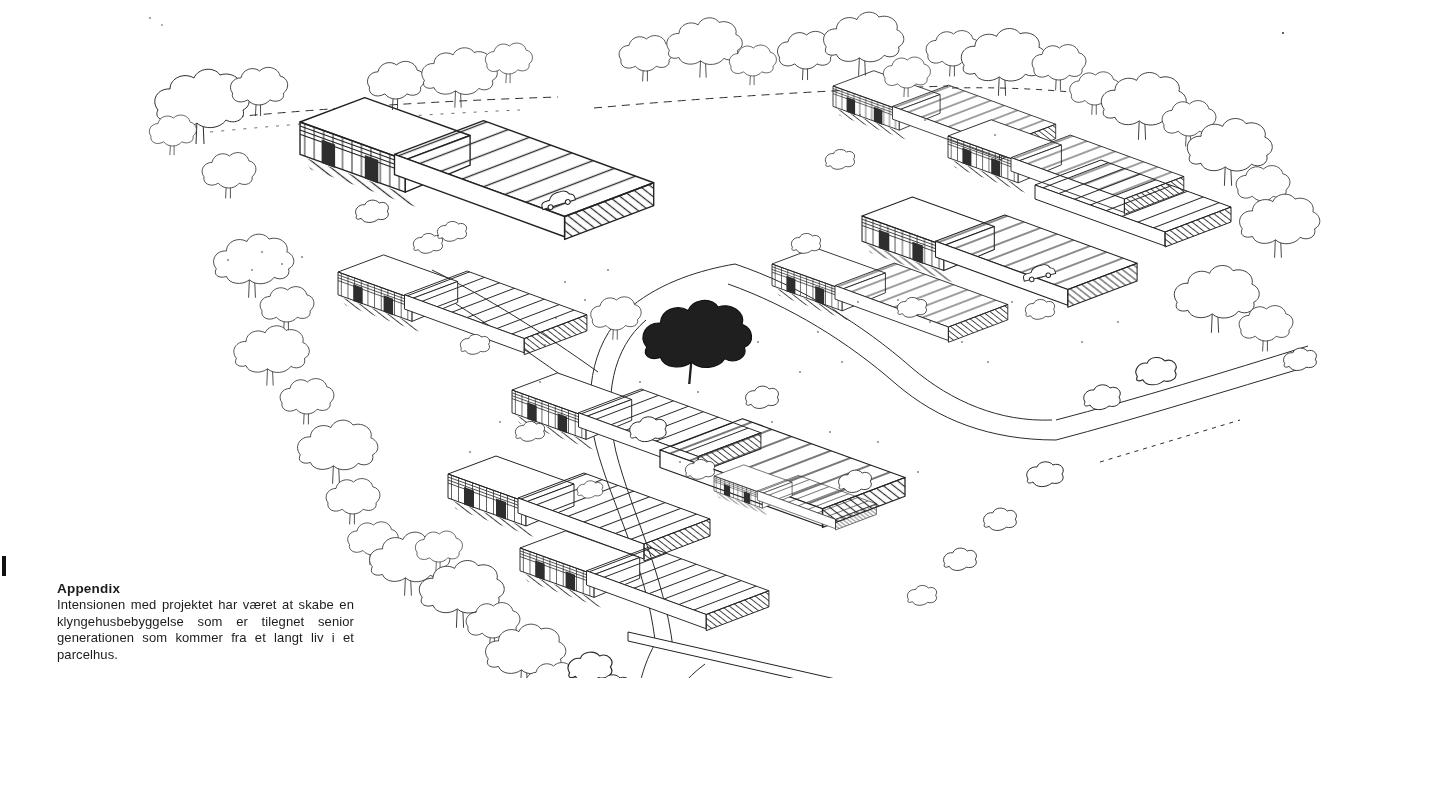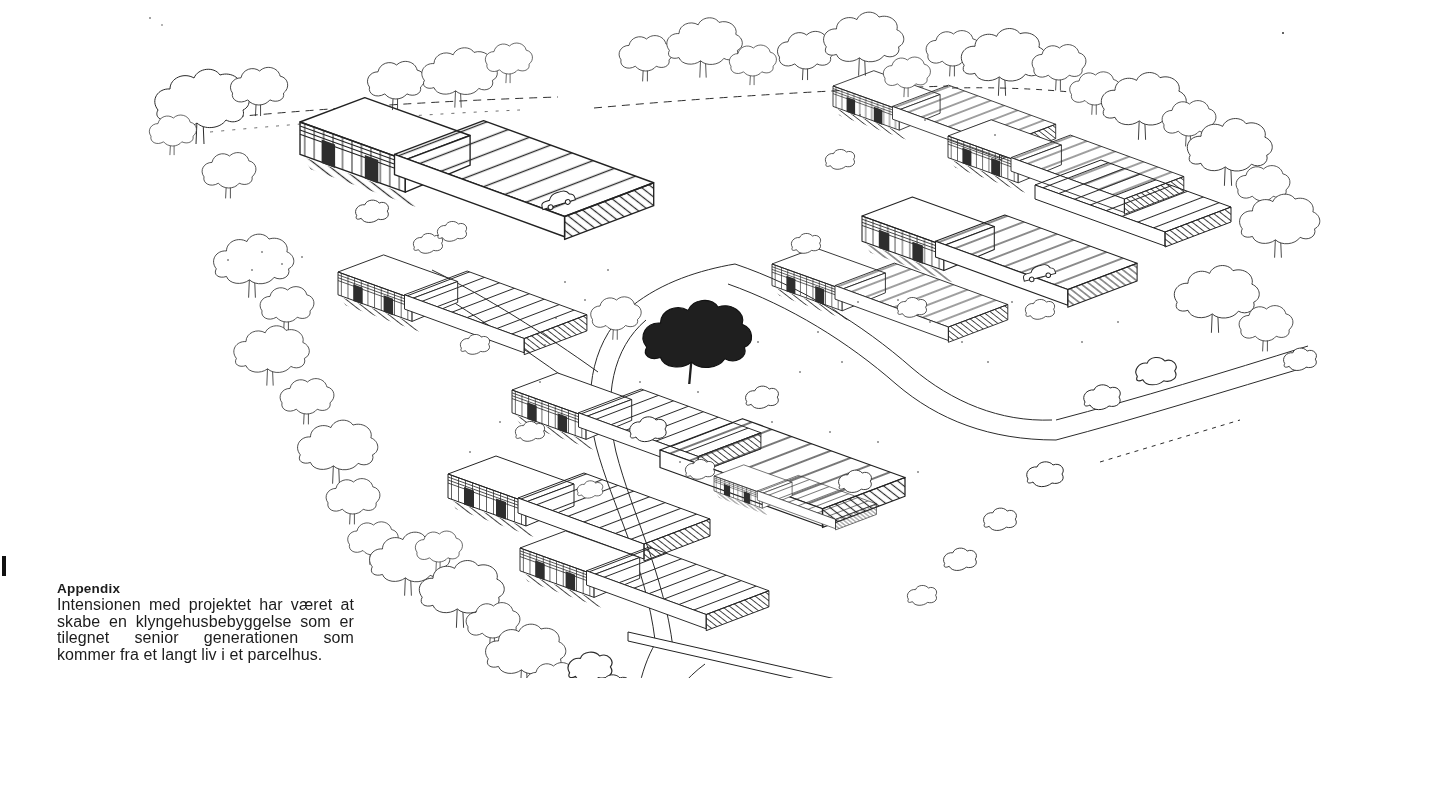--- a/index.html
+++ b/index.html
@@ -1,21 +1,21 @@
 <!DOCTYPE html>
 <html><head>
 <meta charset="utf-8">
 <style>
   html,body{margin:0;padding:0;background:#fff;}
   .page{position:relative;width:1449px;height:678px;background:#ffffff;overflow:hidden;
         font-family:"Liberation Sans",sans-serif;}
   .sketch{position:absolute;left:0;top:0;width:1449px;height:799px;}
   .appendix{position:absolute;left:57px;top:581px;width:297px;color:#1c1c1c;}
   .appendix h2{font-size:13.5px;font-weight:700;margin:0 0 1px 0;letter-spacing:.2px;}
-  .appendix p{font-size:16px;line-height:16.6px;margin:0;text-align:justify;
+  .appendix p{font-size:13px;line-height:16.6px;margin:0;text-align:justify;
               letter-spacing:.1px;}
 </style>
 </head>
 <body>
 
 <div class="page">
 
   <svg class="sketch" viewBox="0 0 1449 799">
     <defs>
       <pattern id="pRoof" width="11" height="11" patternUnits="userSpaceOnUse" patternTransform="rotate(-21)">

